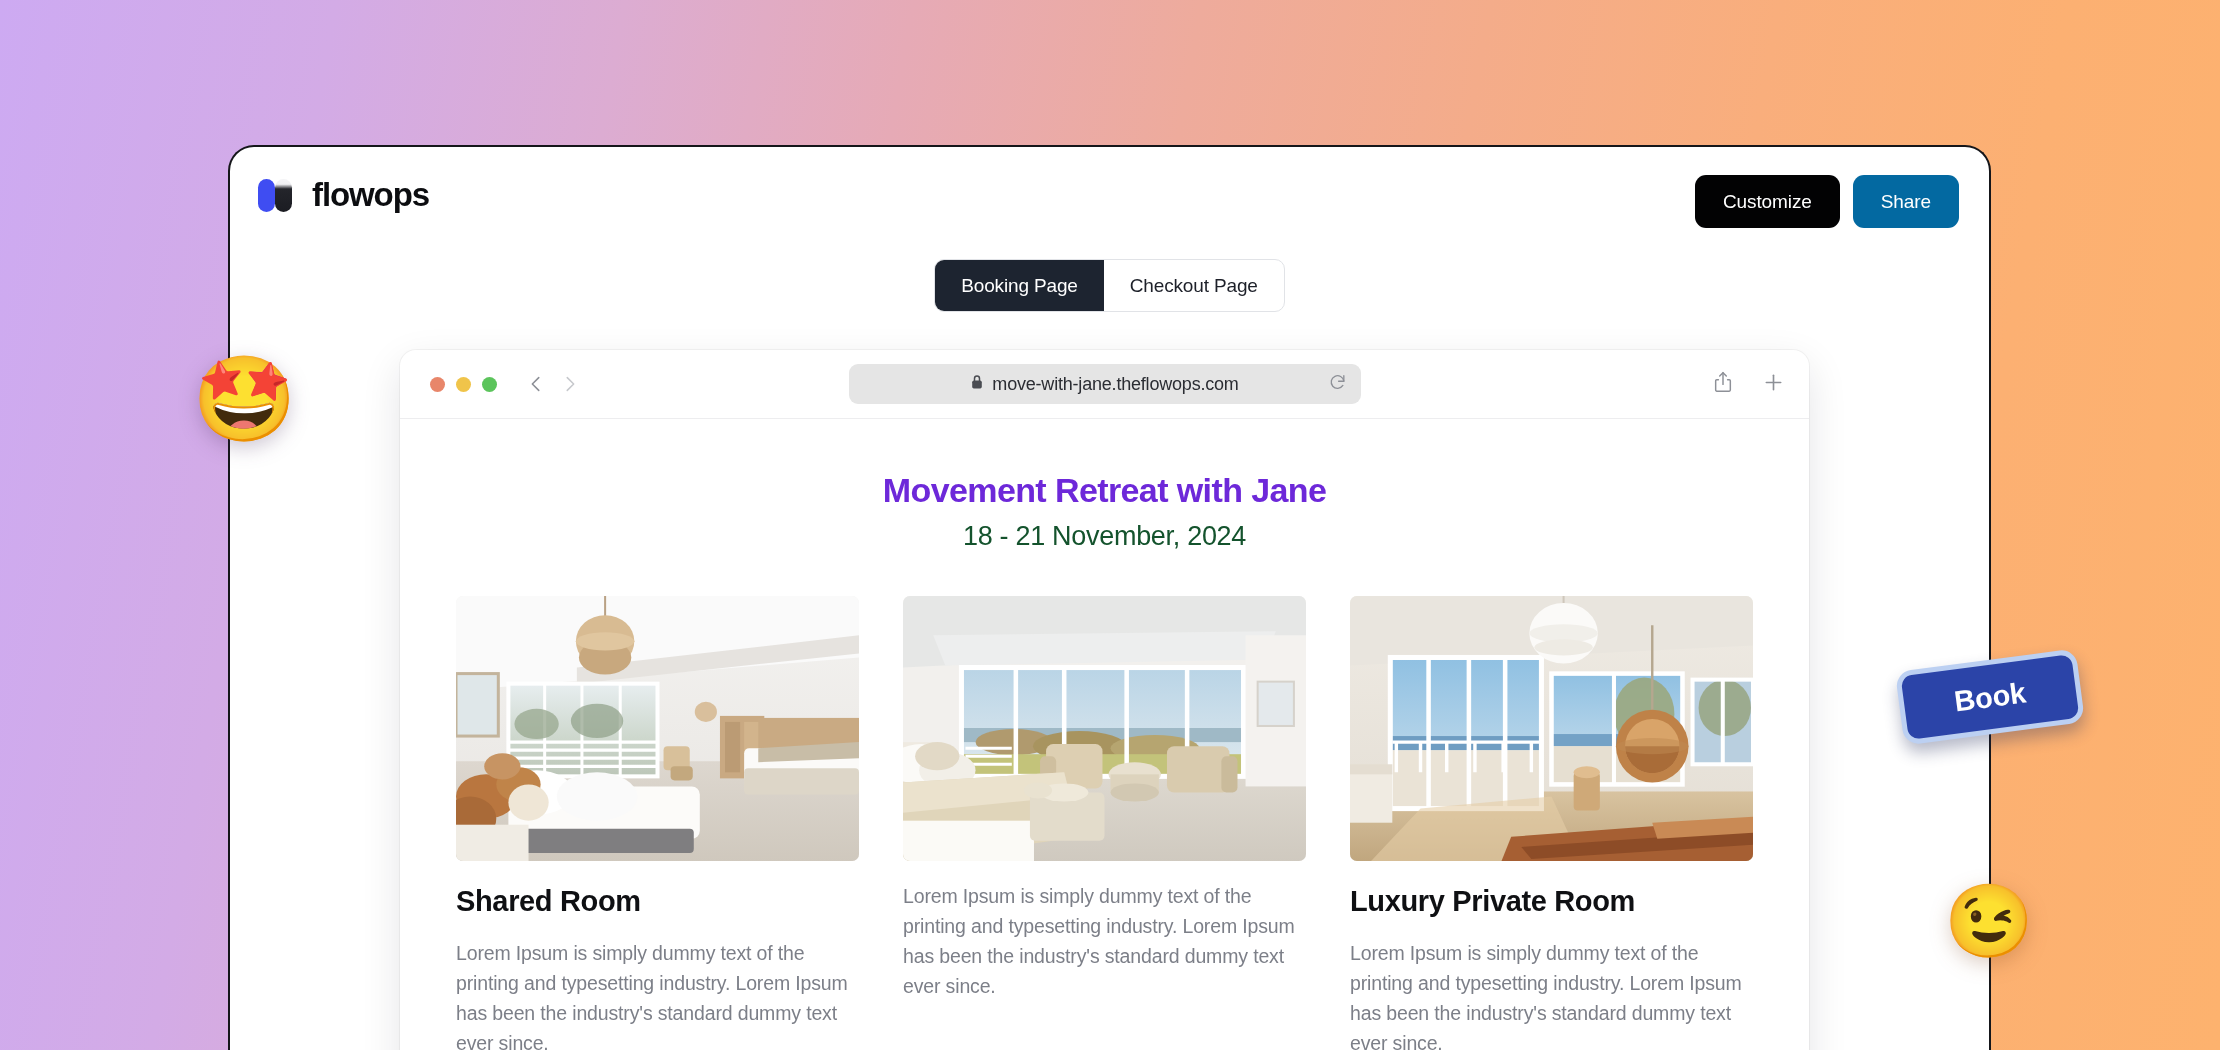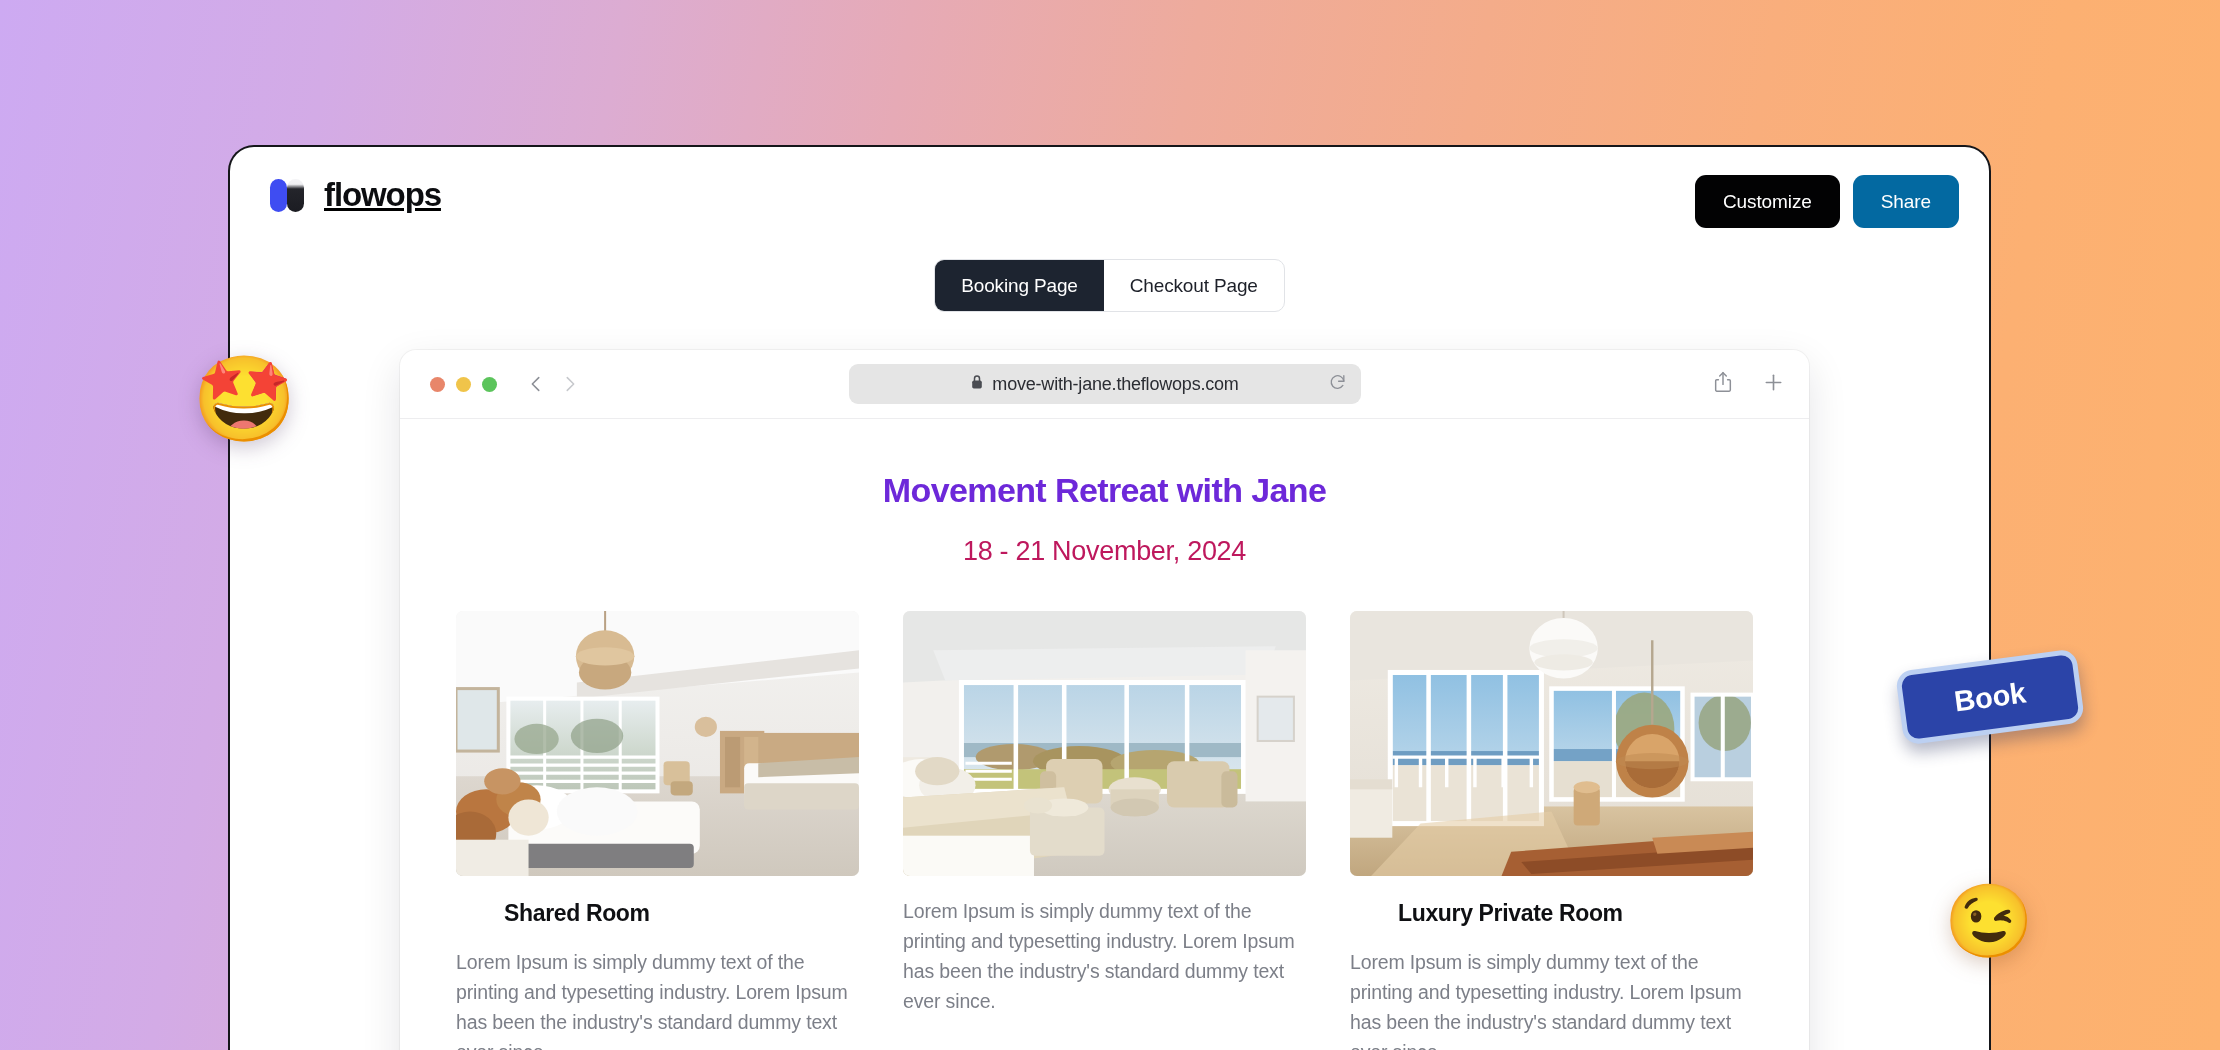--- a/index.html
+++ b/index.html
@@ -41,26 +41,25 @@
   }
 
   
   #app-topbar {
     position: relative;
     height: 108px;
   }
 
   #brand {
     position: absolute;
-    left: 40px;
+    left: 28px;
     top: 28px;
     display: flex;
     align-items: center;
     gap: 14px;
-    text-decoration: underline;
   }
 
   #brand-mark {
     position: relative;
     width: 40px;
     height: 40px;
   }
   .pill {
     position: absolute;
     top: 4px;
@@ -204,46 +203,45 @@
     font-size: 34px;
     font-weight: 700;
     letter-spacing: -0.6px;
     color: #6d28d9;
   }
   #retreat-dates {
     text-align: center;
     font-size: 27px;
     font-weight: 400;
     letter-spacing: -0.3px;
-    color: #be185d;
-    margin-top: 26px;
+    color: #14532d;
+    margin-top: 11px;
   }
 
   #room-grid {
     display: grid;
     grid-template-columns: repeat(3, 1fr);
     gap: 44px;
     margin-top: 44px;
   }
 
   .room-photo {
     height: 265px;
     border-radius: 7px;
     overflow: hidden;
     position: relative;
   }
   .room-photo svg { display: block; width: 100%; height: 100%; }
 
   .room-name {
     margin-top: 24px;
-    font-size: 23px;
+    font-size: 29px;
     font-weight: 700;
     letter-spacing: -0.35px;
     color: #0f1013;
-    margin-left: 48px;
   }
   .room-desc {
     margin-top: 20px;
     font-size: 19.5px;
     line-height: 30px;
     color: #7c7f88;
     letter-spacing: -0.15px;
   }
 
   

